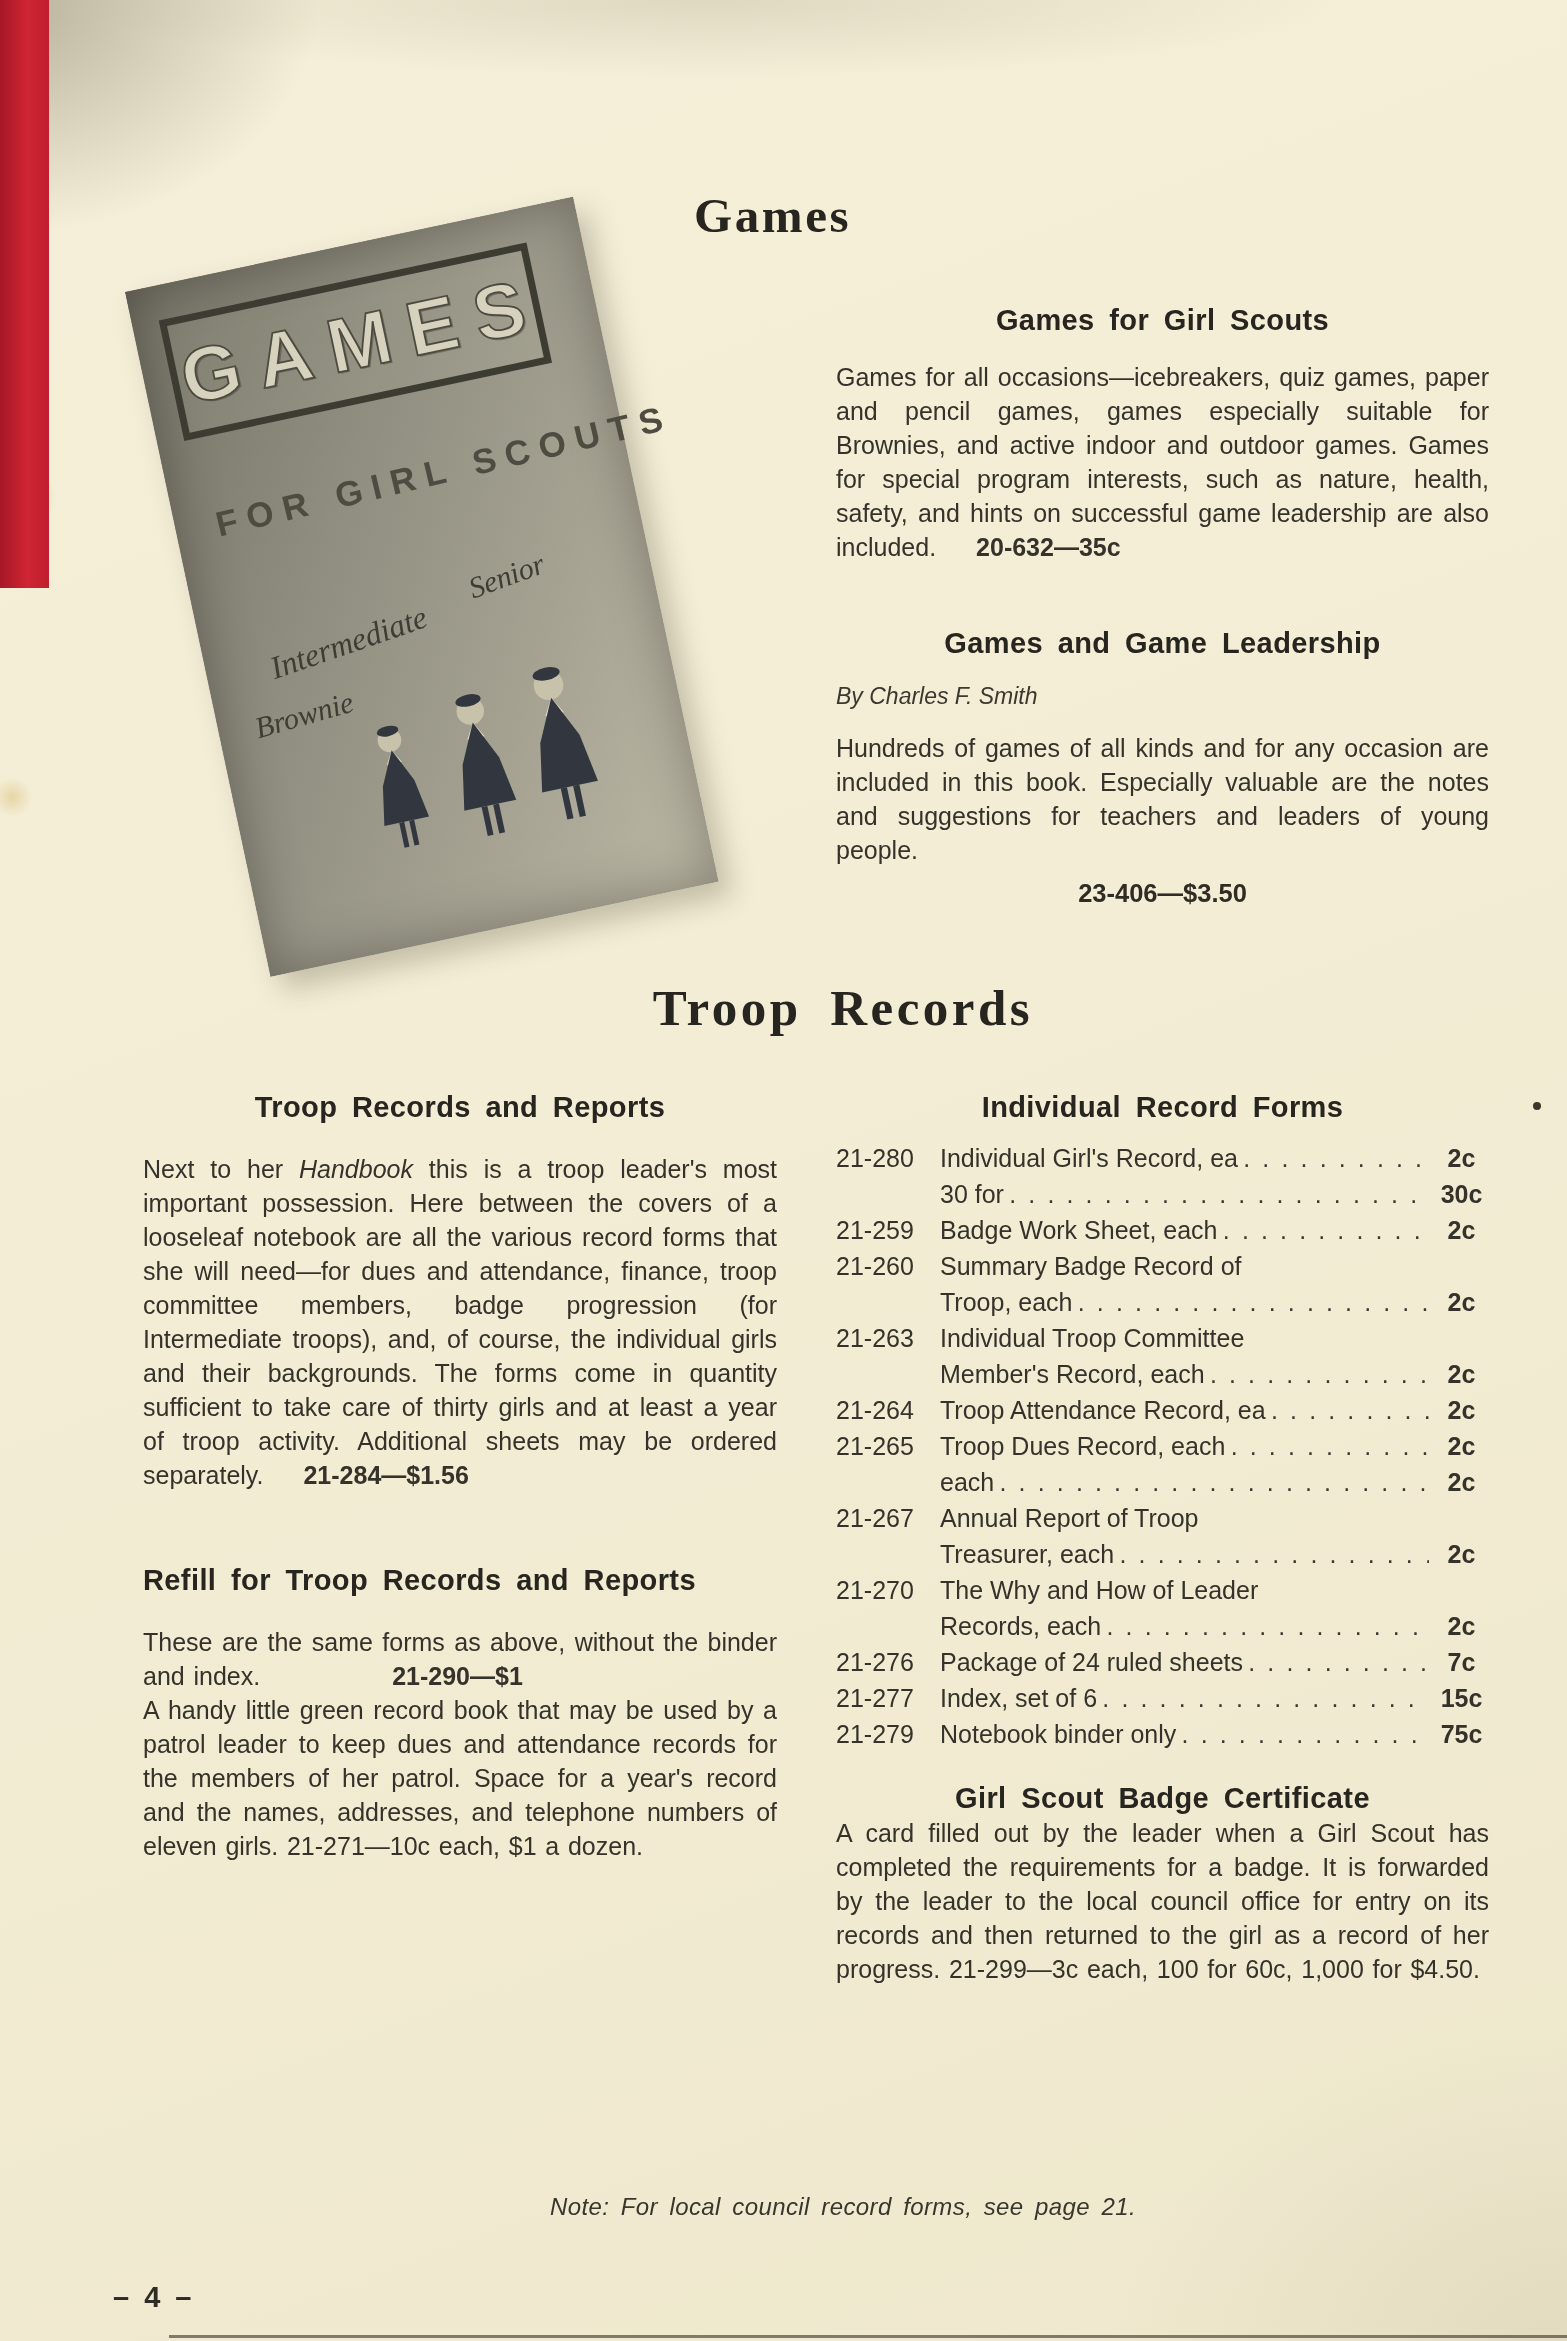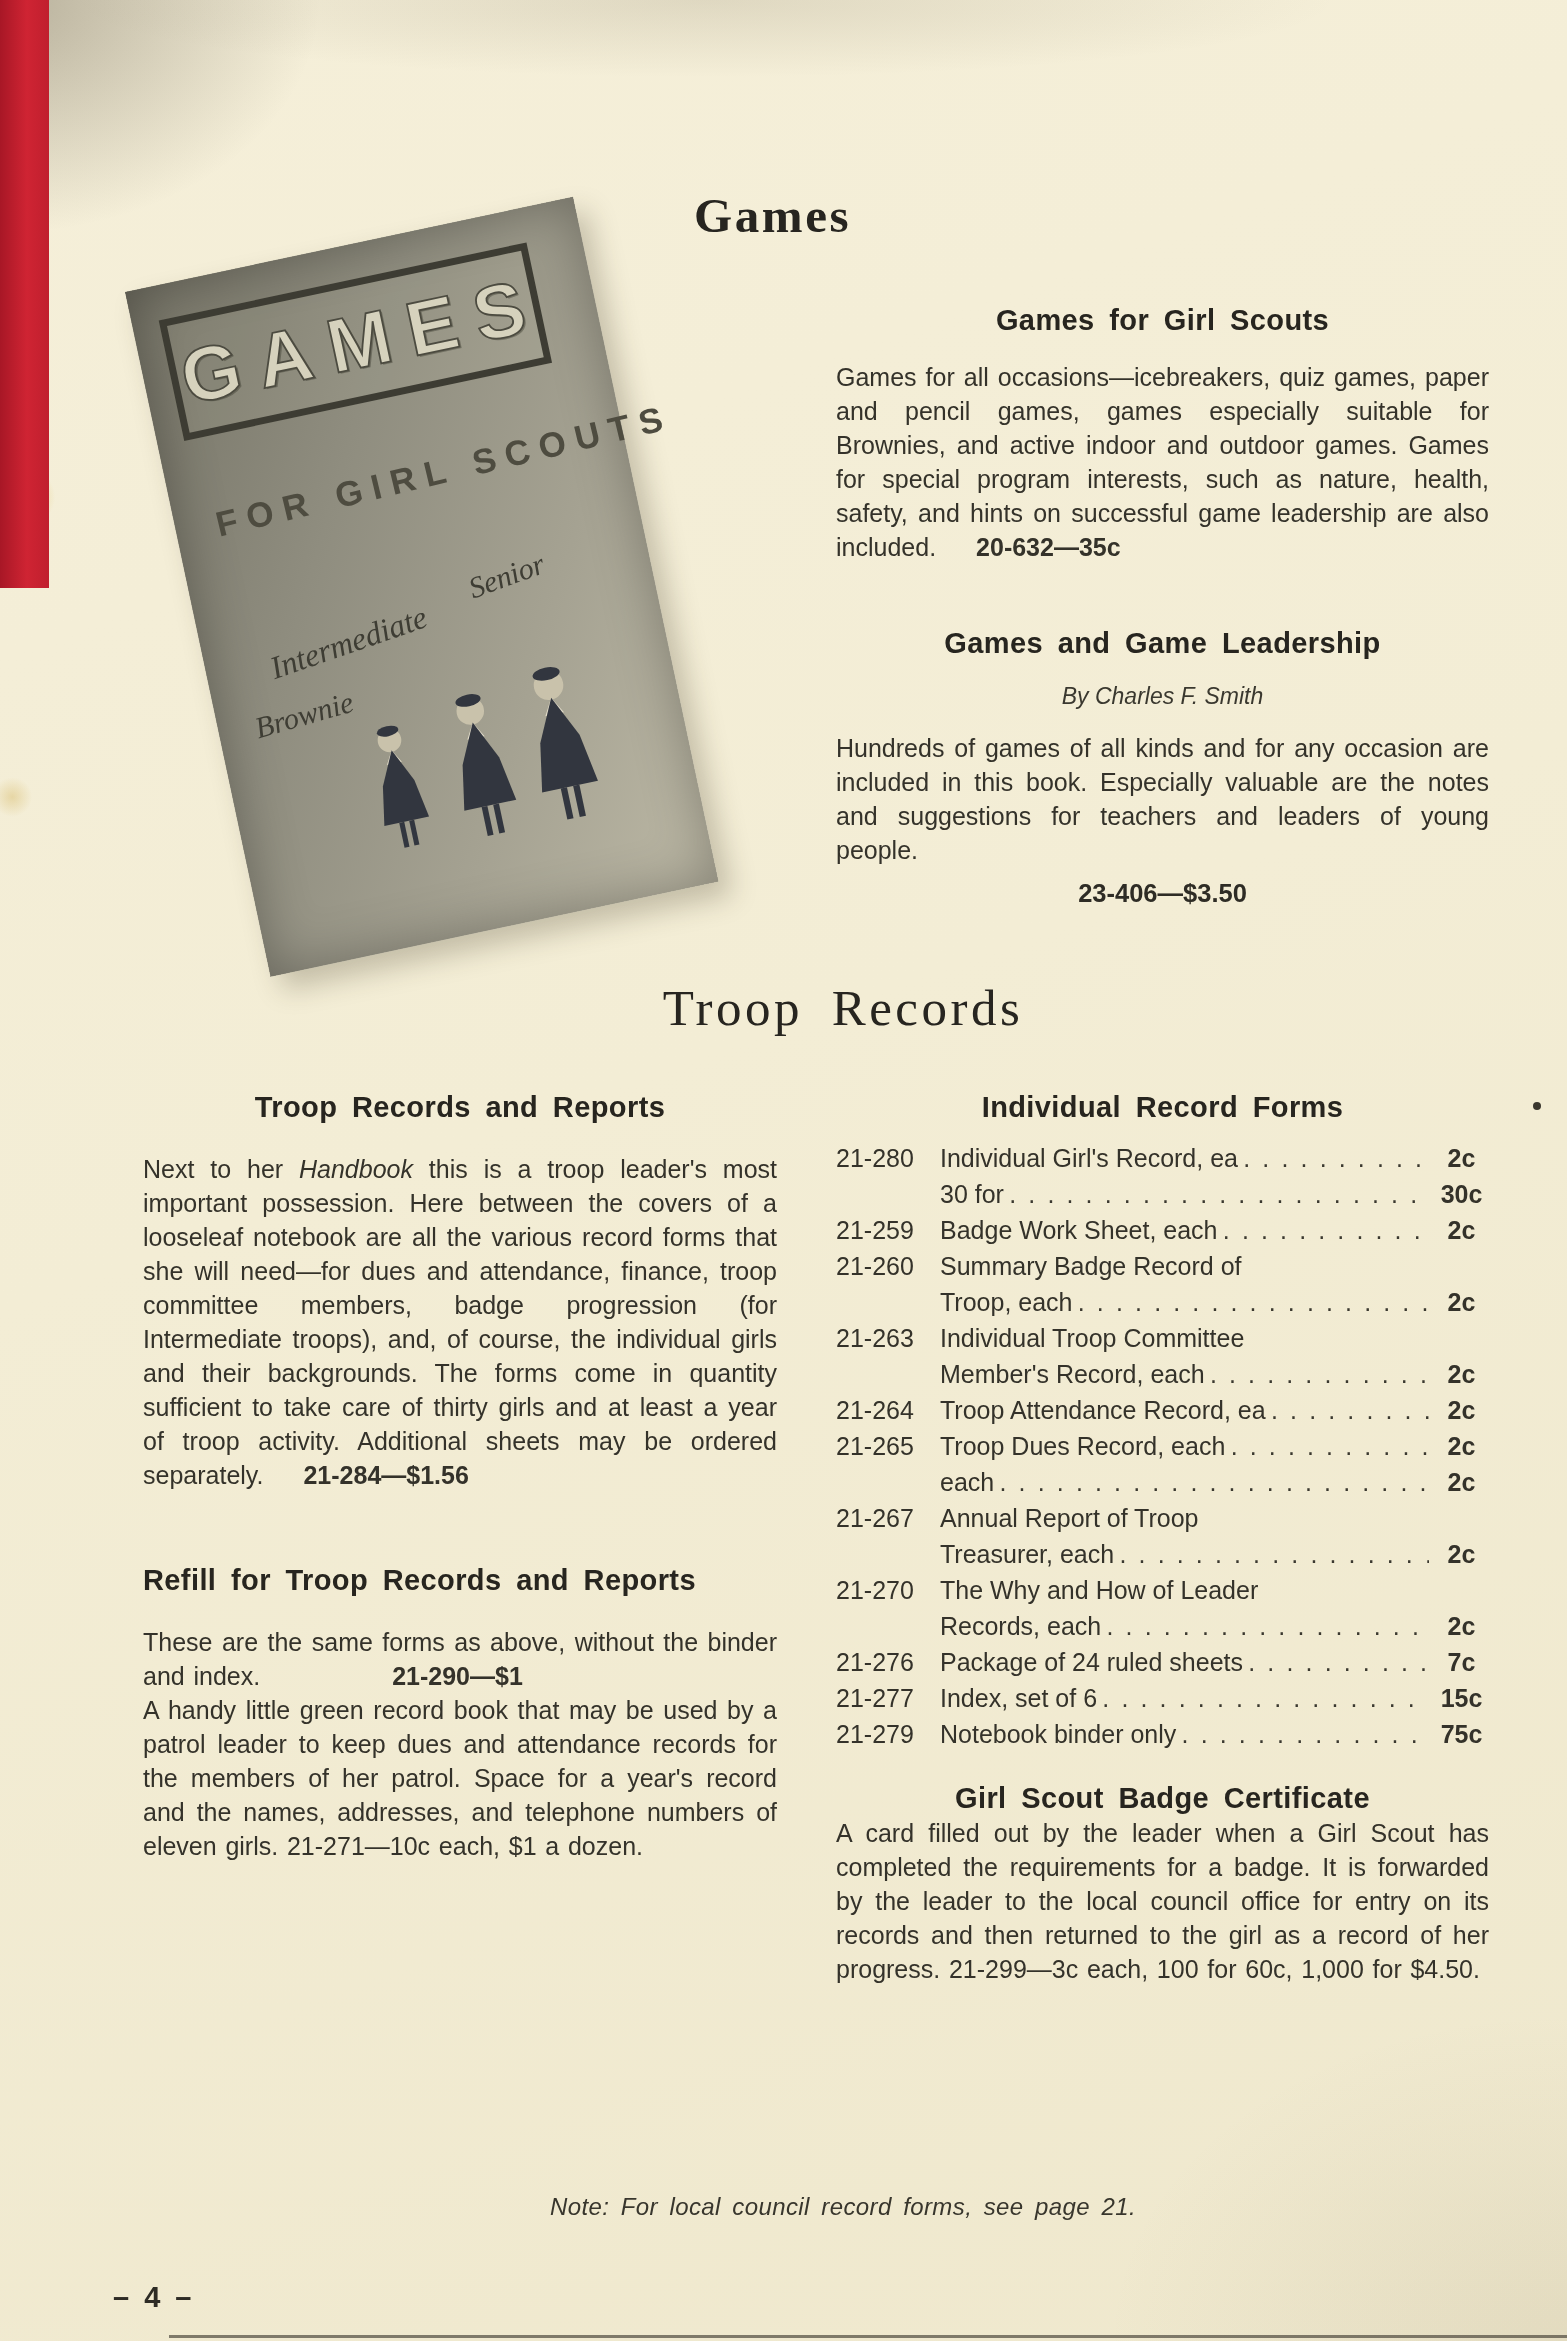--- a/index.html
+++ b/index.html
@@ -25,32 +25,32 @@
     border-radius:50%; background:#3a372e; }
 
   .bottom-rule { position:absolute; left:169px; right:0; bottom:4.4px; height:2.6px;
     background:rgba(58,54,44,.62); }
 
   
   .title-games { position:absolute; left:694px; top:187px;
     font-family:"Liberation Serif", serif; font-weight:bold; font-size:49px;
     letter-spacing:2.6px; color:#272520; }
   .title-troop { position:absolute; left:264px; top:979px; width:1158px; text-align:center;
-    font-family:"Liberation Serif", serif; font-weight:normal; font-size:51px;
+    font-family:"Liberation Serif", serif; font-weight:bold; font-size:51px;
     letter-spacing:3.5px; word-spacing:12.3px; color:#272520; }
 
   
   .h3 { font-weight:bold; font-size:29px; letter-spacing:0.4px; word-spacing:6.2px;
     color:#27251f; text-align:center; }
   .h3.left { text-align:left; }
   .body-p { font-size:25px; line-height:34px; text-align:justify; color:#34322a;
     word-spacing:1.8px; }
   .tail-price { display:inline-block; margin-left:40px; font-weight:bold; white-space:nowrap; }
   .tail-price.wide { margin-left:132px; }
-  .byline { font-style:italic; font-size:23px; text-align:center; color:#3a382f; }
+  .byline { font-style:italic; font-size:23px; text-align:left; color:#3a382f; }
   .price-center { text-align:center; font-weight:bold; font-size:25.5px; margin-top:12.3px; }
 
   
   .games-col { position:absolute; left:836px; top:280px; width:653px; }
   .games-col .h3 { margin-bottom:23px;margin-top:24px; }
   .games-lead { margin-top:63px; }
   .games-lead .byline { margin-top:8.8px; }
   .games-lead .body-p { margin-top:21px; }
 
   

